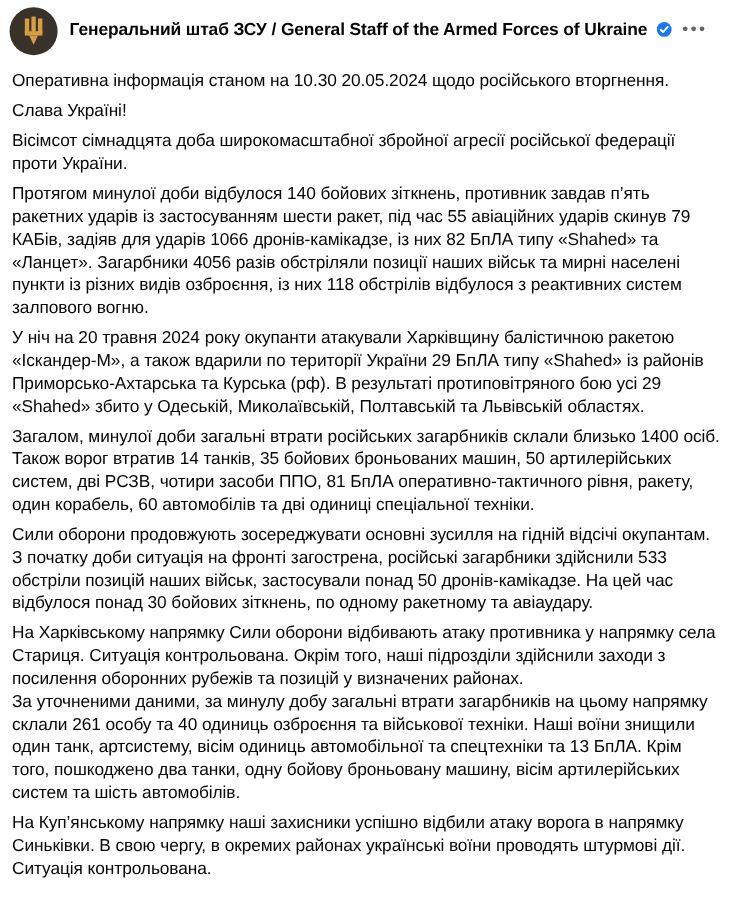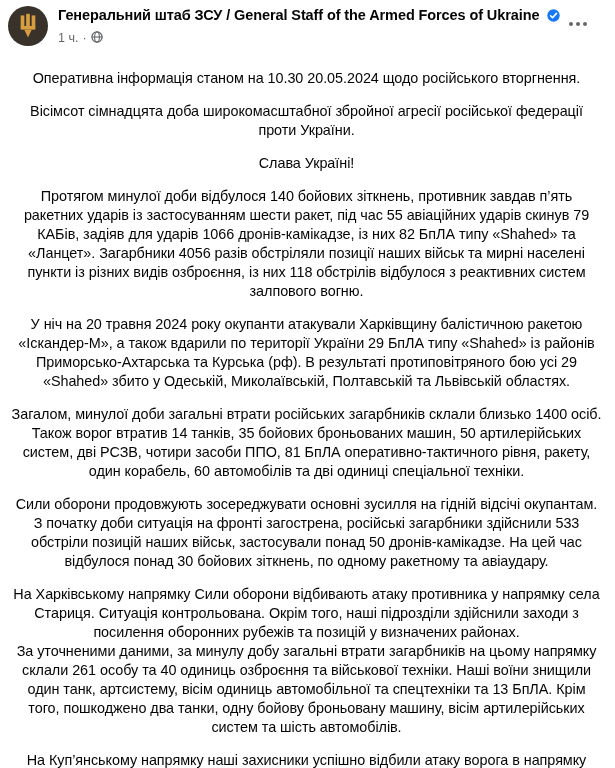--- a/index.html
+++ b/index.html
@@ -54,27 +54,26 @@
     top: 17px;
     right: 23px;
     padding: 4px;
     cursor: pointer;
     line-height: 0;
   }
 
   
   .body-text { padding: 7px 12px 0 10px; }
   .body-text p {
-    margin: 14px 0 6px 0;
+    margin: 4px 0 6px 0;
     font-size: 14.4px;
     line-height: 19px;
     color: #050505;
     white-space: pre-line;
     letter-spacing: -0.05px;
-    text-align: center;
   }
 </style>
 </head>
 <body>
 
 <div class="post">
 
   <div class="header">
     <div class="avatar">
       <svg width="26" height="28" viewBox="0 0 32 34">
@@ -91,46 +90,35 @@
     <div class="header-text">
       <div class="name-row">
         <span class="page-name">Генеральний штаб ЗСУ / General Staff of the Armed Forces of Ukraine</span>
         <span class="badge">
           <svg width="13" height="13" viewBox="0 0 13 13">
             <circle cx="6.5" cy="6.5" r="6.2" fill="#1877f2"></circle>
             <path d="M3.6 6.8 l1.9 1.9 L9.5 4.4" fill="none" stroke="#ffffff" stroke-width="1.6" stroke-linecap="round" stroke-linejoin="round"></path>
           </svg>
         </span>
       </div>
-      <div class="meta-row">
-        <span>1 ч.</span>
-        <span class="sep">·</span>
-        <span class="globe">
-          <svg width="12" height="12" viewBox="0 0 12 12">
-            <circle cx="6" cy="6" r="5.1" fill="none" stroke="#65676b" stroke-width="1.3"></circle>
-            <path d="M1 6 h10" stroke="#65676b" stroke-width="1.1" fill="none"></path>
-            <ellipse cx="6" cy="6" rx="2.4" ry="5.1" fill="none" stroke="#65676b" stroke-width="1.1"></ellipse>
-          </svg>
-        </span>
-      </div>
     </div>
   </div>
 
   <div class="menu-btn">
     <svg width="20" height="6" viewBox="0 0 20 6">
       <circle cx="3" cy="3" r="2" fill="#65676b"></circle>
       <circle cx="10" cy="3" r="2" fill="#65676b"></circle>
       <circle cx="17" cy="3" r="2" fill="#65676b"></circle>
     </svg>
   </div>
 
   <div class="body-text">
     <p>Оперативна інформація станом на 10.30 20.05.2024 щодо російського вторгнення.</p>
+    <p>Слава Україні!</p>
     <p>Вісімсот сімнадцята доба широкомасштабної збройної агресії російської федерації проти України.</p>
-    <p>Слава Україні!</p>
     <p>Протягом минулої доби відбулося 140 бойових зіткнень, противник завдав п’ять ракетних ударів із застосуванням шести ракет, під час 55 авіаційних ударів скинув 79 КАБів, задіяв для ударів 1066 дронів-камікадзе, із них 82 БпЛА типу «Shahed» та «Ланцет». Загарбники 4056 разів обстріляли позиції наших військ та мирні населені пункти із різних видів озброєння, із них 118 обстрілів відбулося з реактивних систем залпового вогню.</p>
     <p>У ніч на 20 травня 2024 року окупанти атакували Харківщину балістичною ракетою «Іскандер-М», а також вдарили по території України 29 БпЛА типу «Shahed» із районів Приморсько-Ахтарська та Курська (рф). В результаті протиповітряного бою усі 29 «Shahed» збито у Одеській, Миколаївській, Полтавській та Львівській областях.</p>
     <p>Загалом, минулої доби загальні втрати російських загарбників склали близько 1400 осіб. Також ворог втратив 14 танків, 35 бойових броньованих машин, 50 артилерійських систем, дві РСЗВ, чотири засоби ППО, 81 БпЛА оперативно-тактичного рівня, ракету, один корабель, 60 автомобілів та дві одиниці спеціальної техніки.</p>
     <p>Сили оборони продовжують зосереджувати основні зусилля на гідній відсічі окупантам. З початку доби ситуація на фронті загострена, російські загарбники здійснили 533 обстріли позицій наших військ, застосували понад 50 дронів-камікадзе. На цей час відбулося понад 30 бойових зіткнень, по одному ракетному та авіаудару.</p>
     <p>На Харківському напрямку Сили оборони відбивають атаку противника у напрямку села Стариця. Ситуація контрольована. Окрім того, наші підрозділи здійснили заходи з посилення оборонних рубежів та позицій у визначених районах.
 За уточненими даними, за минулу добу загальні втрати загарбників на цьому напрямку склали 261 особу та 40 одиниць озброєння та військової техніки. Наші воїни знищили один танк, артсистему, вісім одиниць автомобільної та спецтехніки та 13 БпЛА. Крім того, пошкоджено два танки, одну бойову броньовану машину, вісім артилерійських систем та шість автомобілів.</p>
     <p>На Куп’янському напрямку наші захисники успішно відбили атаку ворога в напрямку Синьківки. В свою чергу, в окремих районах українські воїни проводять штурмові дії.
 Ситуація контрольована.</p>
   </div>
 

